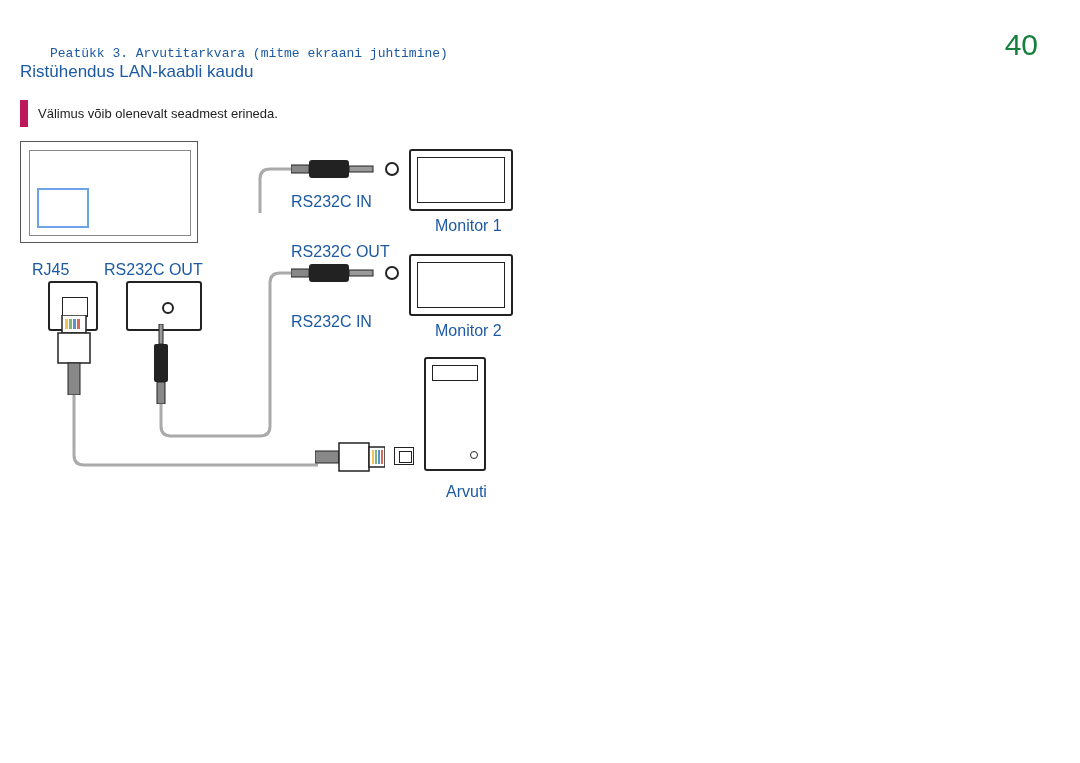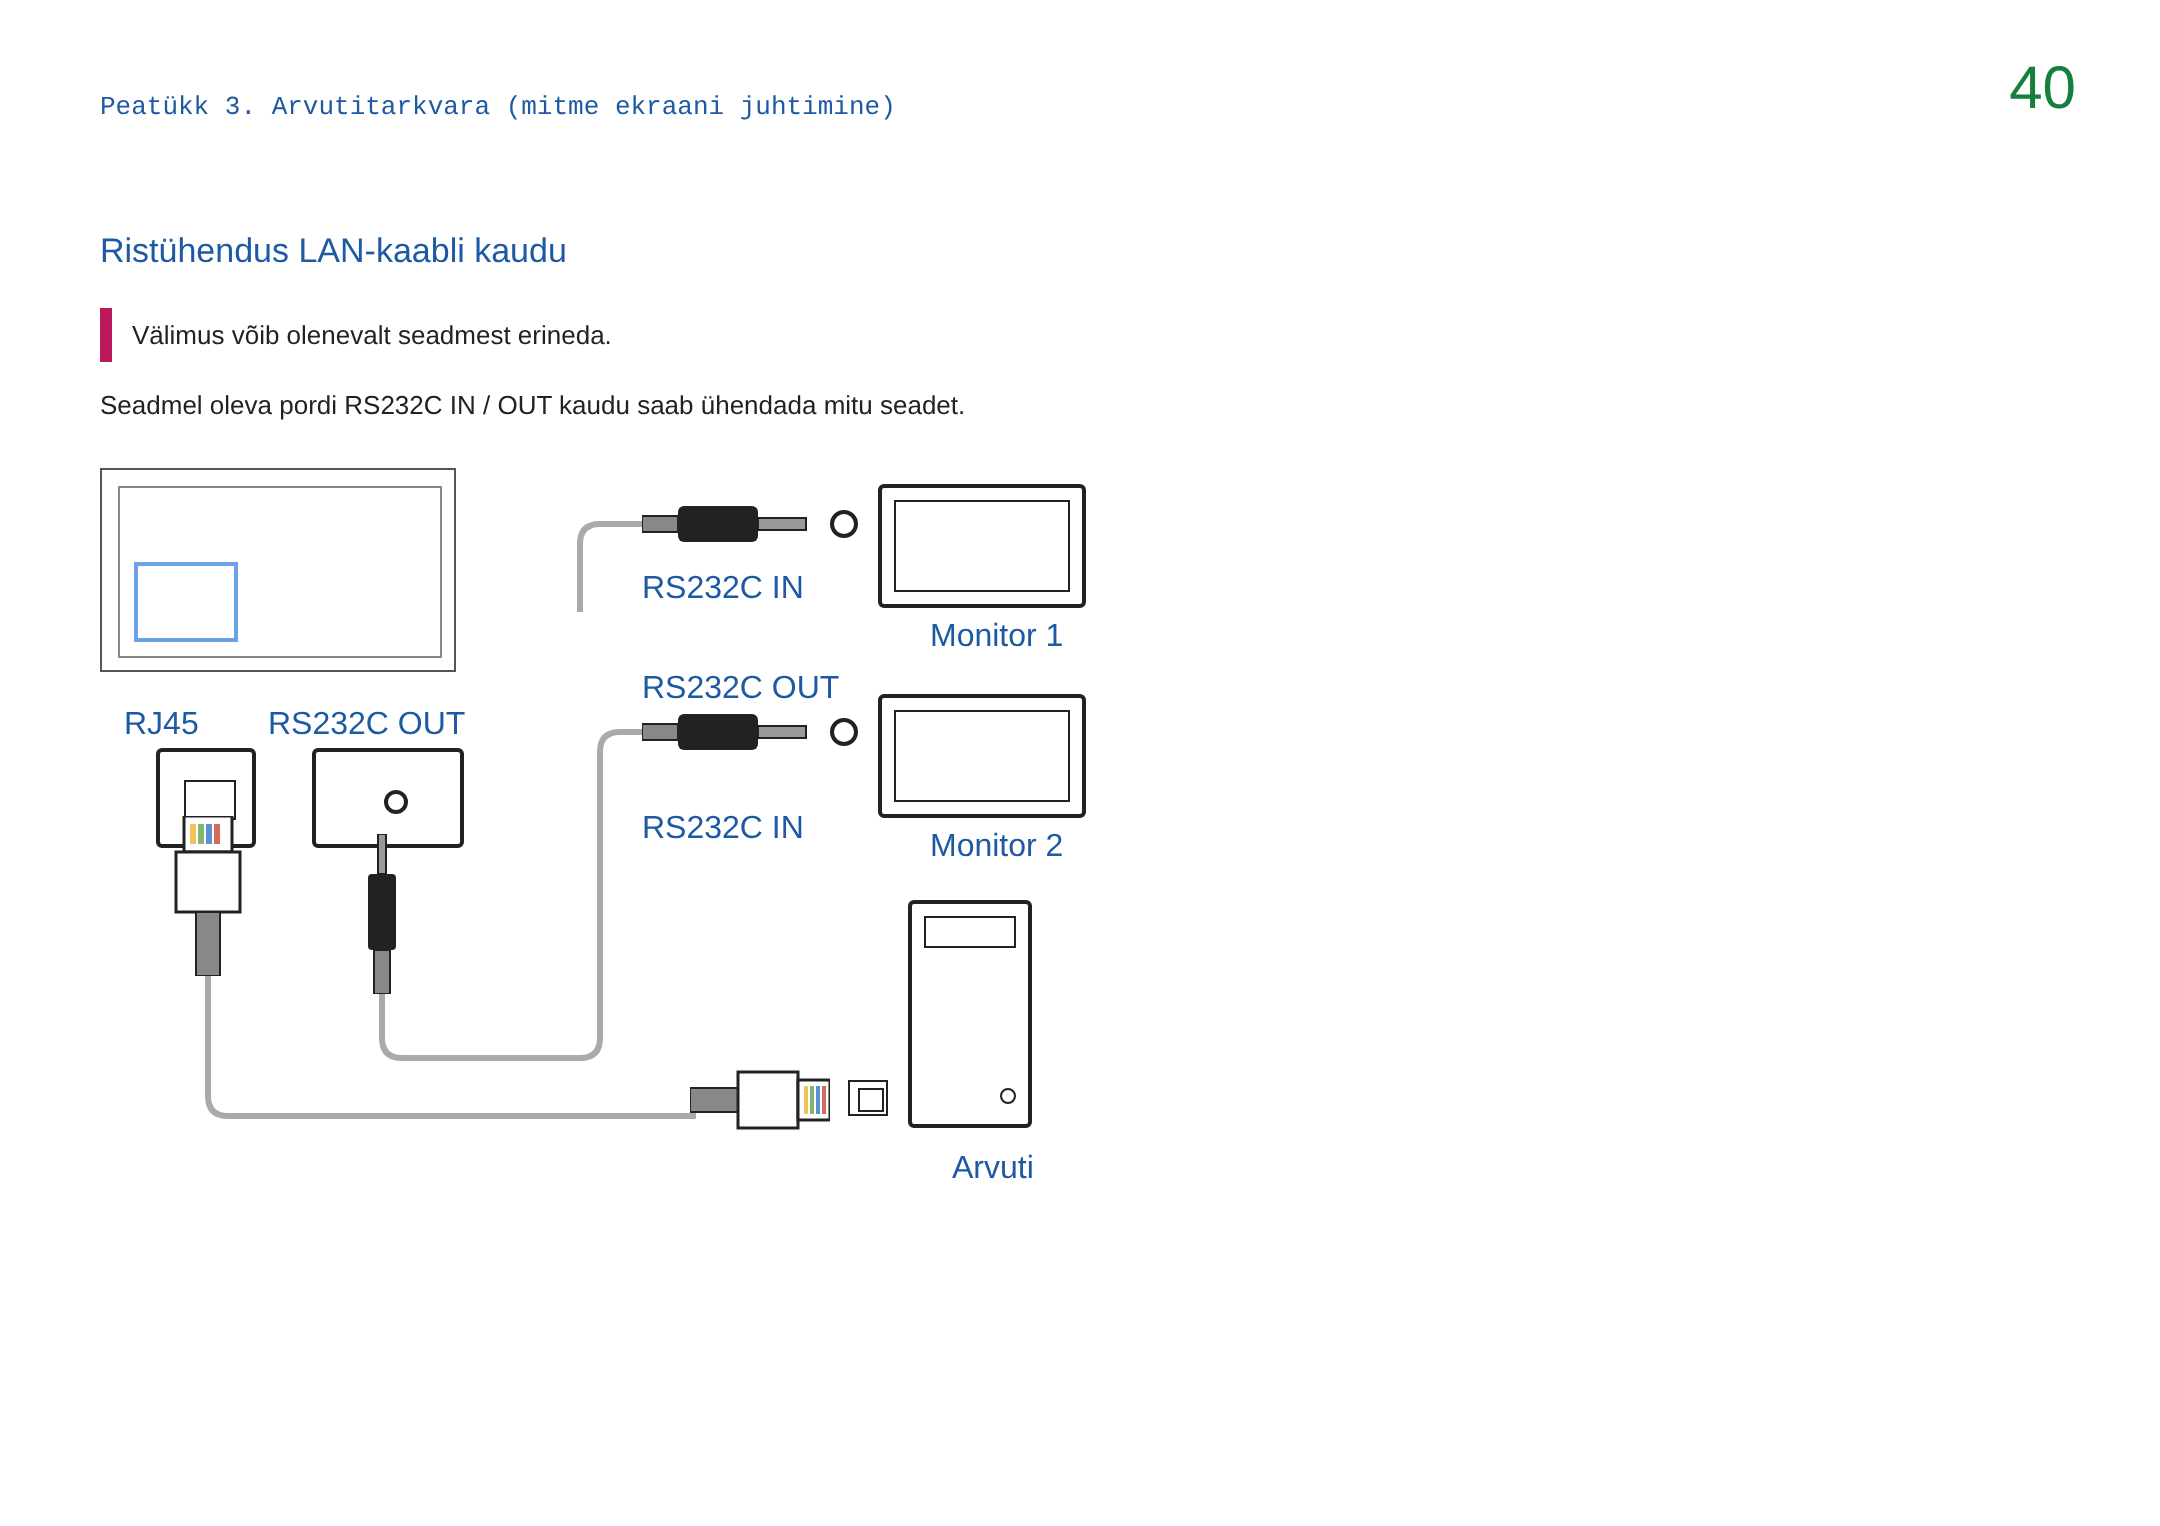--- a/index.html
+++ b/index.html
@@ -21,31 +21,30 @@
     font-size: 13px;
     padding-top: 18px;
     font-family: Liberation Mono, monospace;
   }
   .page-number {
     color: #15803d;
     font-size: 30px;
     font-weight: 400;
   }
   .content {
-    padding: 0 50px;
-    margin-top: 54px;
+    padding: 0 20px;
   }
   .section-title {
     color: #1d5aa3;
     font-size: 17px;
     font-weight: 400;
     margin-bottom: 18px;
   }
   .callout {
-    border-left: 6px solid #be185d;
+    border-left: 8px solid #be185d;
     padding: 6px 6px 6px 10px;
     width: 500px;
     font-size: 13px;
     color: #222;
     margin-bottom: 14px;
   }
   .body-text {
     font-size: 13px;
     color: #222;
     margin-bottom: 24px;
@@ -228,21 +227,20 @@
 <body>
 
 <div class="header">
   <div class="breadcrumb">Peatükk 3. Arvutitarkvara (mitme ekraani juhtimine)</div>
   <div class="page-number">40</div>
 </div>
 
 <div class="content">
   <h2 class="section-title">Ristühendus LAN-kaabli kaudu</h2>
   <div class="callout">Välimus võib olenevalt seadmest erineda.</div>
-  <p class="body-text">Seadmel oleva pordi RS232C IN / OUT kaudu saab ühendada mitu seadet.</p>
 
   <div class="diagram">
 
     <svg class="cable" width="560" height="390" style="left:0;top:0;">
 
       <path d="M 54 254 L 54 314 Q 54 324 64 324 L 298 324"></path>
 
       <path d="M 141 262 L 141 285 Q 141 295 151 295 L 240 295 Q 250 295 250 285 L 250 142 Q 250 132 260 132 L 274 132"></path>
 
       <path d="M 272 28 L 250 28 Q 240 28 240 38 L 240 72"></path>

